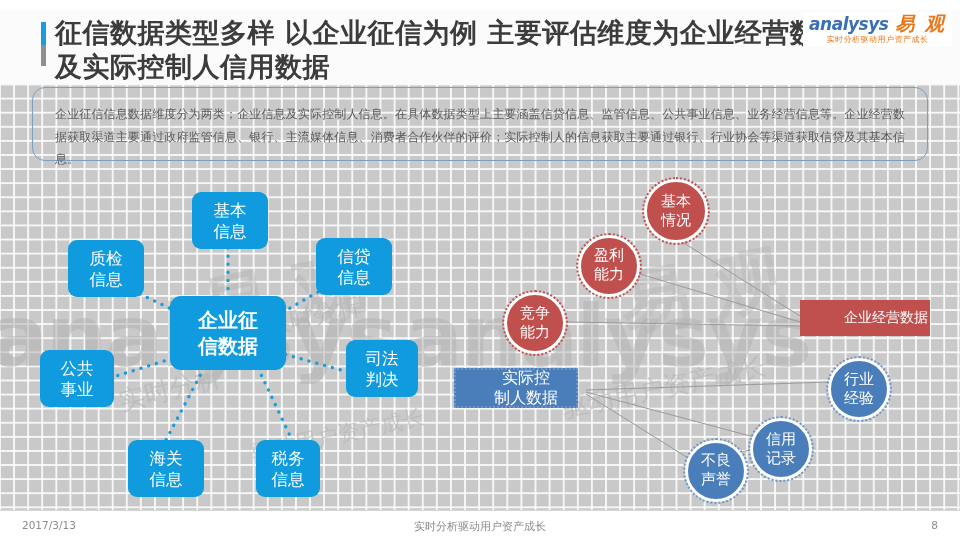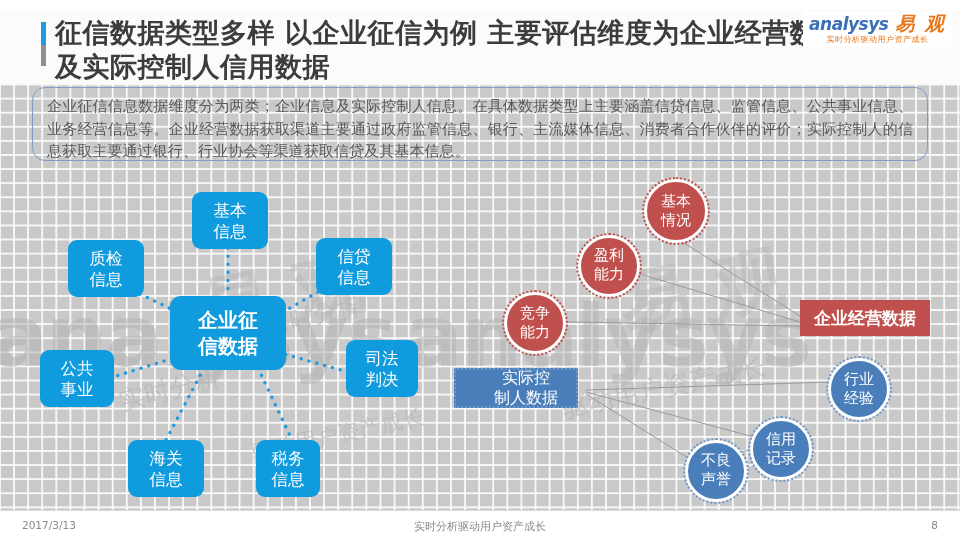--- a/index.html
+++ b/index.html
@@ -48,39 +48,39 @@
         padding:2px 6px 3px 6px;text-align:center;line-height:1;}
   .logo .lg-row{display:flex;align-items:baseline;gap:7px;}
   .logo .lg-en{font-size:17px;font-weight:bold;color:#3a6fb5;font-style:italic;letter-spacing:-.5px;}
   .logo .lg-cn{font-size:19px;font-weight:bold;color:#e8761a;font-style:italic;letter-spacing:2px;}
   .logo .lg-tag{font-size:8px;color:#e8761a;letter-spacing:.5px;margin-top:3px;}
 
   
   .desc{position:absolute;left:32px;top:87px;width:896px;height:74px;z-index:7;
         border:1.4px solid #7f9ec4;border-radius:13px;background:transparent;
         box-sizing:border-box;padding:7px 14px 0 14px;}
-  .desc p{margin:0;font-size:15px;line-height:22.5px;color:#595959;
+  .desc p{margin:8px;font-size:12px;line-height:22.5px;color:#595959;
           text-align:justify;letter-spacing:.1px;}
 
   
   svg.links{position:absolute;left:0;top:0;width:960px;height:540px;z-index:2;}
 
   
   .node{position:absolute;z-index:4;display:flex;align-items:center;justify-content:center;
         text-align:center;color:#ffffff;box-sizing:border-box;}
   .rect{background:#0f9bdd;border-radius:9px;font-size:16.5px;line-height:21px;}
   .rect.center{background:#0f9bdd;border-radius:11px;font-size:20px;line-height:26px;font-weight:bold;}
   .circ{border-radius:50%;font-size:15px;line-height:19px;box-sizing:border-box;}
   .circ-red{background:#c0504d;border:3.5px solid #ffffff;
             box-shadow:0 0 0 2.6px #c0504d;}
   .circ-red.dotted{border:3.5px solid #ffffff;outline:2.6px dotted #c0504d;outline-offset:0px;box-shadow:none;}
   .circ-blue{background:#4a7ebb;border:3.5px solid #ffffff;}
   .circ-blue.dotted{outline:2.6px dotted #6f97c8;outline-offset:0px;}
-  .box-red{background:#c0504d;font-size:17px;font-weight:bold;
-           border:2.6px dotted #c0504d;outline:none;}
+  .box-red{background:#c0504d;font-size:14px;font-weight:normal;
+           border:2.6px dotted #c0504d;outline:none;justify-content:flex-end;}
   .box-blue{background:#4a7ebb;font-size:16px;line-height:20px;
             border:2.6px dotted #6f97c8;padding-left:20px;}
 
   
   .foot{position:absolute;bottom:0;left:0;width:960px;height:30px;z-index:8;
         color:#8a8a8a;font-size:10.5px;}
   .foot .fl{position:absolute;left:22px;top:9px;}
   .foot .fc{position:absolute;left:50%;transform:translateX(-50%);top:9px;color:#8a8a8a;font-size:11px;}
   .foot .fr{position:absolute;right:22px;top:9px;}
 </style>

